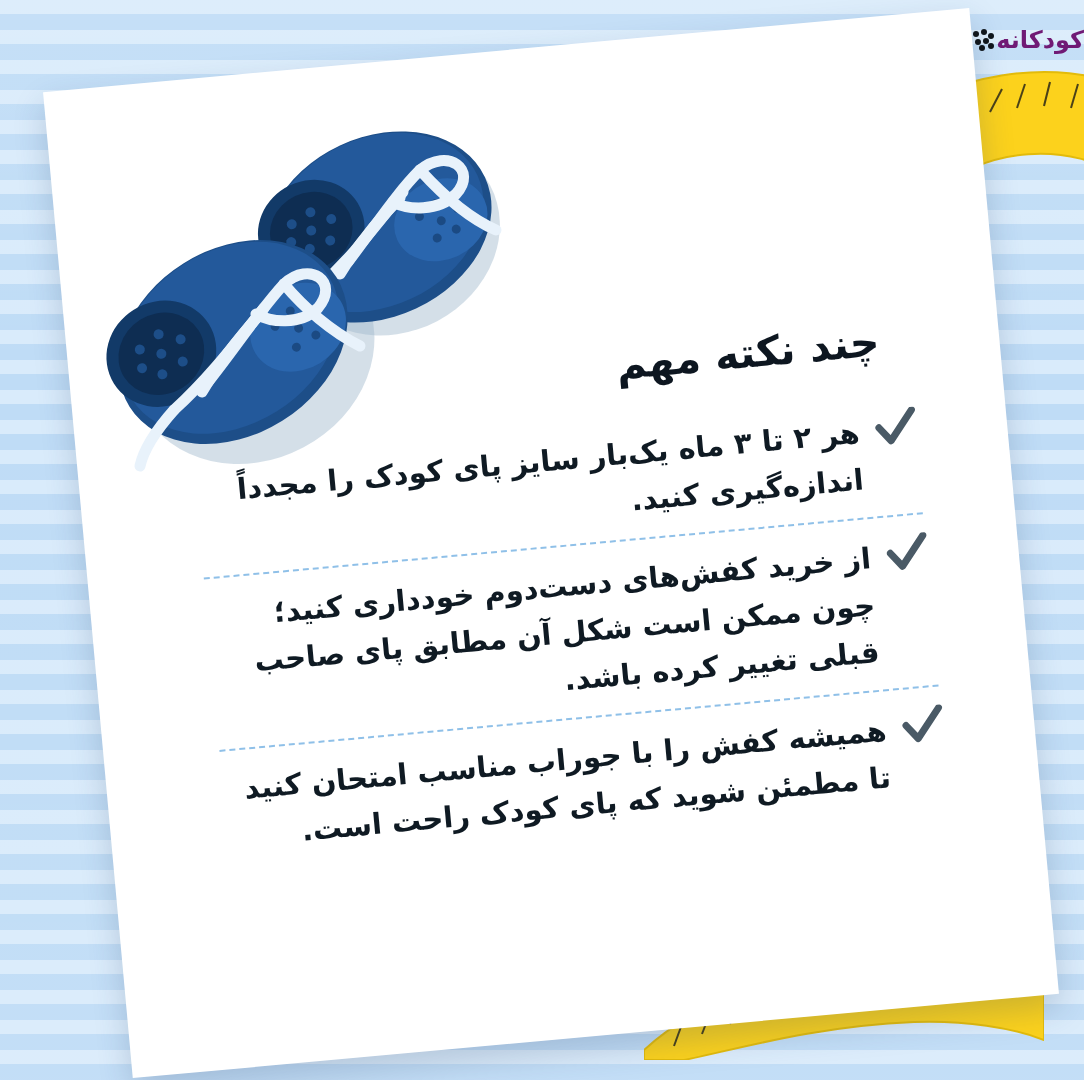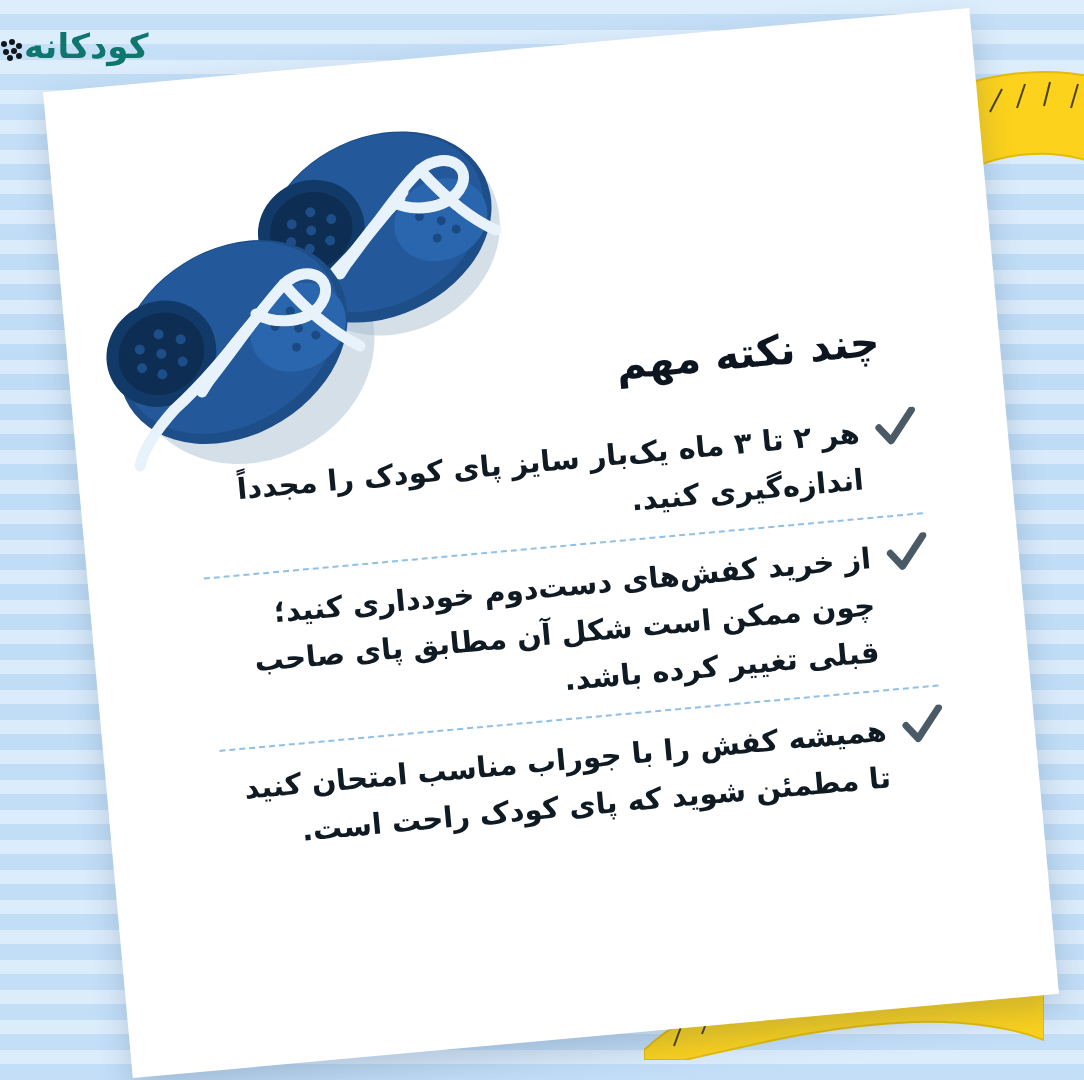--- a/index.html
+++ b/index.html
@@ -35,24 +35,24 @@
     background: linear-gradient(to bottom, rgba(255,255,255,0.10), rgba(255,255,255,0.0) 35%, rgba(255,255,255,0.07));
     pointer-events: none;
   }
 
   
   .brand {
     position: absolute;
     top: 26px;
     left: 0;
     right: 0;
-    text-align: left;
-    font-size: 34px;
+    text-align: right;
+    font-size: 24px;
     font-weight: 700;
-    color: #0f766e;
+    color: #701a75;
     letter-spacing: -1px;
     direction: rtl;
   }
   .brand .dots {
     display: inline-block;
     width: 22px;
     height: 22px;
     vertical-align: -3px;
     margin-right: 2px;
   }

